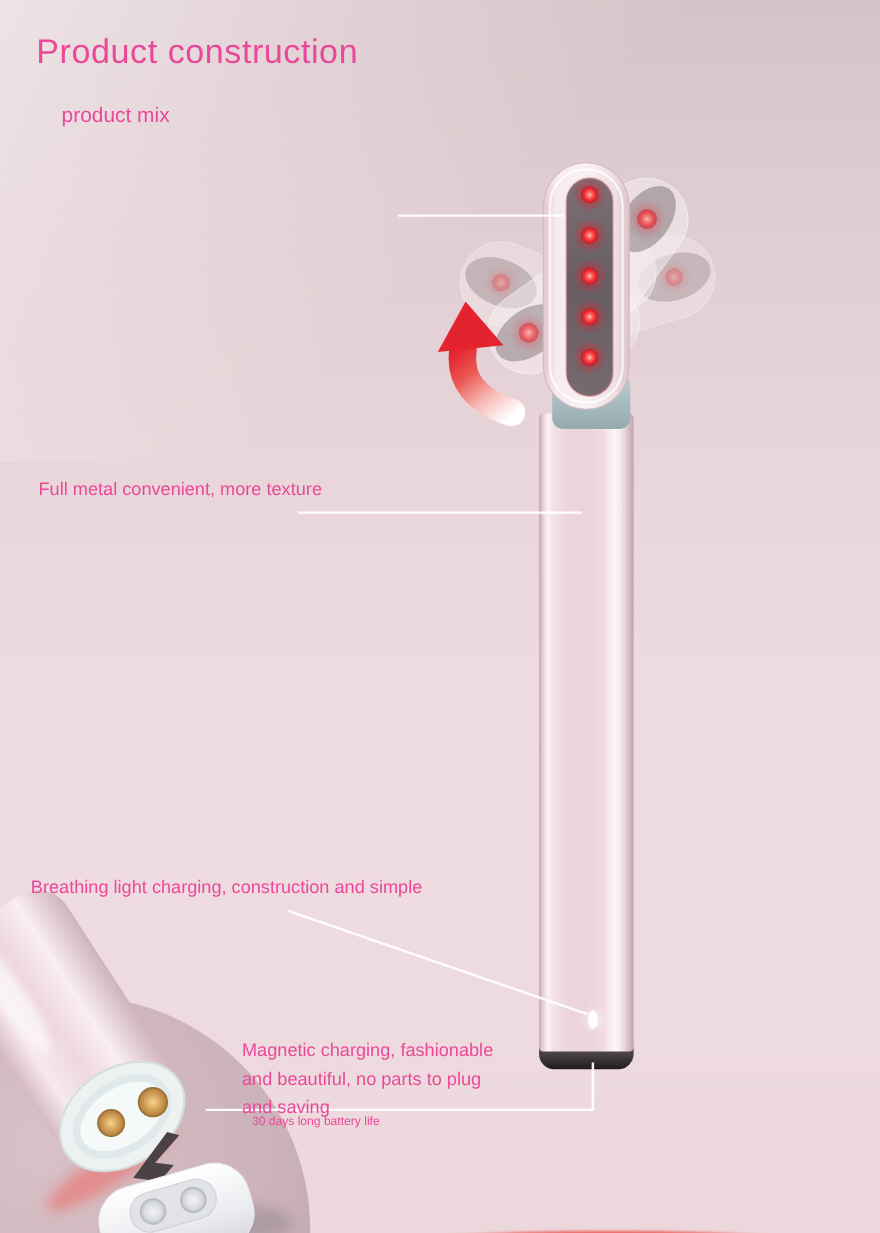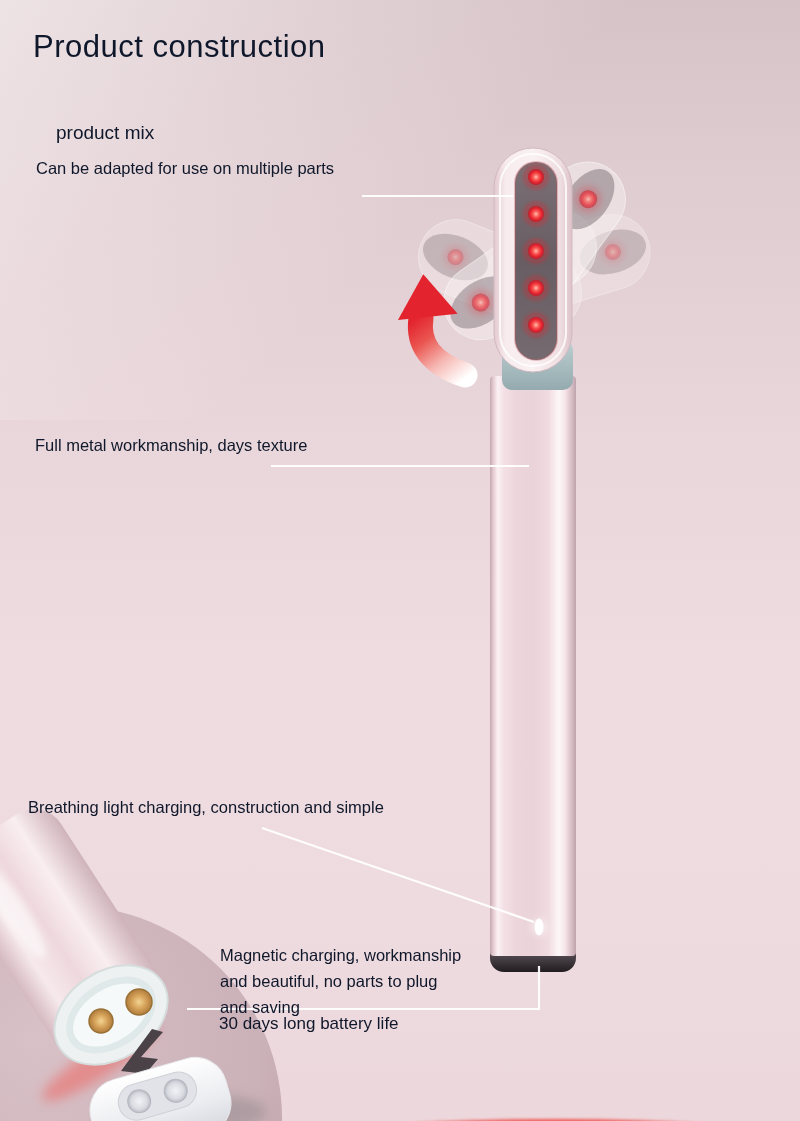--- a/index.html
+++ b/index.html
@@ -6,29 +6,29 @@
   body{
     width:800px;height:1121px;position:relative;overflow:hidden;
     font-family:"Liberation Sans","DejaVu Sans",sans-serif;
     background:linear-gradient(180deg,#d6c3c7 0%,#dfccd0 15%,#e9d6da 38%,#efdce0 60%,#eedbdf 82%,#ecd8dc 100%);
   }
   .light-band{
     position:absolute;top:0;left:0;width:800px;height:420px;z-index:0;pointer-events:none;
     background:linear-gradient(135deg,rgba(253,248,248,0.60) 0%,rgba(250,242,243,0.30) 26%,rgba(240,225,228,0.0) 52%);
   }
   svg.scene{position:absolute;top:0;left:0;z-index:1;}
-  .txt{position:absolute;z-index:2;color:#0f172a;}
+  .txt{position:absolute;z-index:2;color:#ec4899;}
   .title{left:33px;top:29px;font-size:31px;letter-spacing:0.5px;}
-  .subtitle{left:56px;top:95px;font-size:19px;margin-top:27px;}
+  .subtitle{left:56px;top:95px;font-size:19px;}
   .anno{font-size:16.5px;line-height:25px;}
   .anno-head{left:36px;top:156px;}
   .anno-body{left:35px;top:433px;}
   .anno-breathing{left:28px;top:795px;}
   .anno-charging{left:220px;top:942px;line-height:26px;}
-  .anno-battery{left:219px;top:1014px;font-size:17px;}
+  .anno-battery{left:229px;top:1014px;font-size:11px;}
 </style>
 </head>
 <body>
 
 <div class="light-band"></div>
 
 <svg class="scene" width="800" height="1121" viewBox="0 0 800 1121">
   <defs>
     <linearGradient id="handleGrad" x1="0" y1="0" x2="1" y2="0">
       <stop offset="0" stop-color="#c3a8b0"></stop>
@@ -222,26 +222,25 @@
     <line x1="271" y1="466" x2="529" y2="466"></line>
     <line x1="262" y1="828" x2="534" y2="922"></line>
     <polyline points="187,1009 539,1009 539,966"></polyline>
   </g>
 </svg>
 
 <div class="txt title">Product construction</div>
 <div class="txt subtitle">product mix</div>
 
 <div class="txt anno anno-head">
-  <div>Can be adapted for use on multiple parts</div>
 </div>
 
-<div class="txt anno anno-body">Full metal workmanship, days texture</div>
+<div class="txt anno anno-body">Full metal convenient, more texture</div>
 
 <div class="txt anno anno-breathing">Breathing light charging, construction and simple</div>
 
 <div class="txt anno anno-charging">
-  <div>Magnetic charging, workmanship</div>
+  <div>Magnetic charging, fashionable</div>
   <div>and beautiful, no parts to plug</div>
   <div>and saving</div>
 </div>
 
 <div class="txt anno-battery">30 days long battery life</div>
 
 </body></html>

